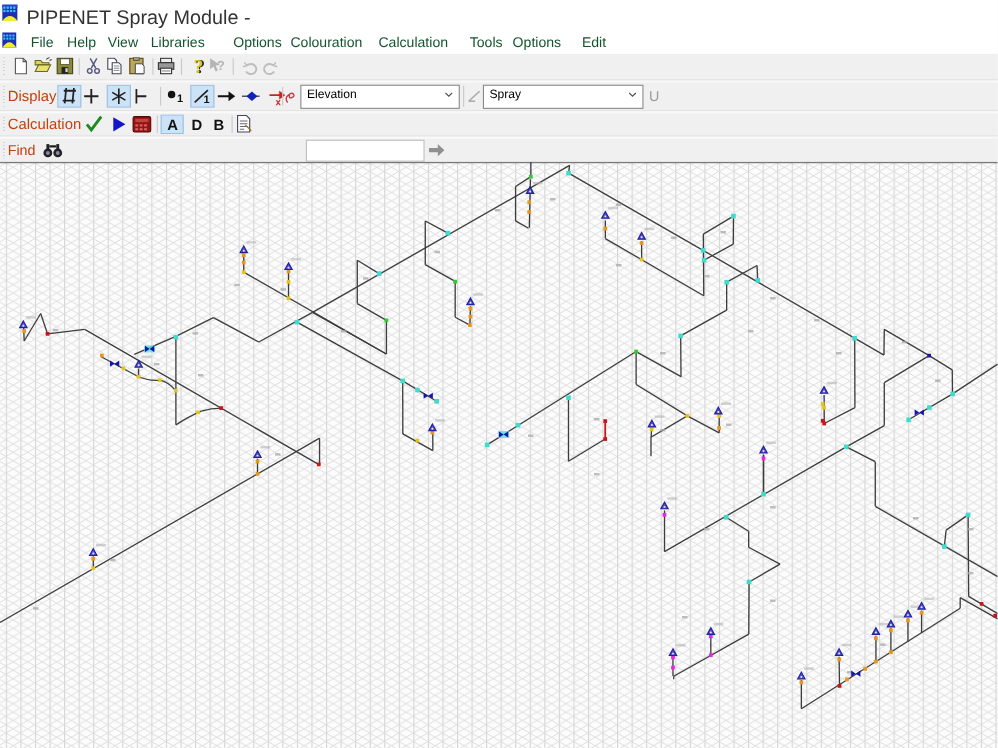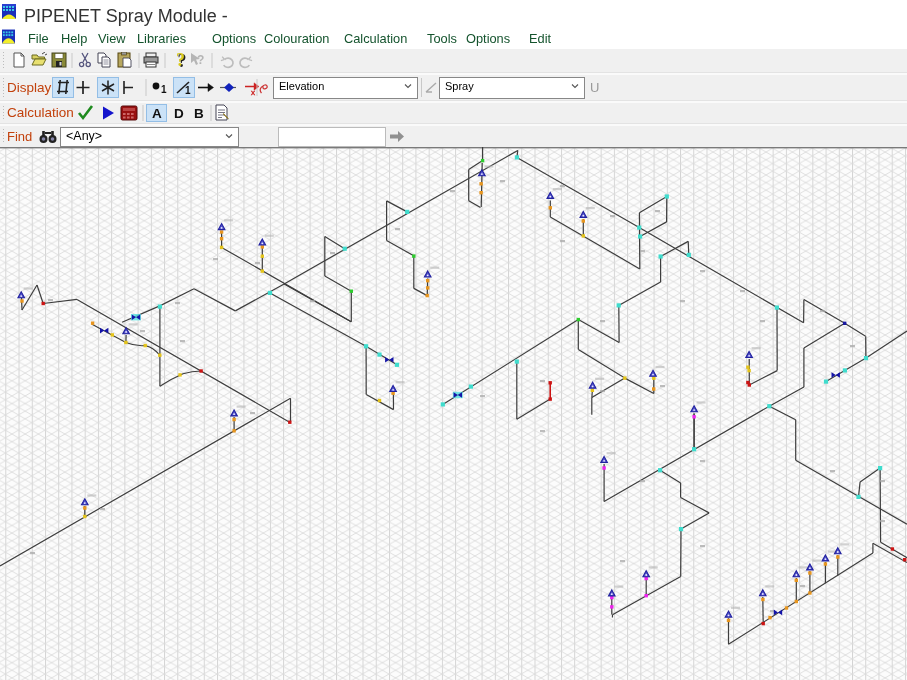--- a/index.html
+++ b/index.html
@@ -246,26 +246,20 @@
     <g fill="#222">
       <circle cx="4.5" cy="10" r="4"></circle>
         <circle cx="13.5" cy="10" r="4"></circle>
       <circle cx="4.5" cy="10" r="1.8" fill="#88a"></circle>
         <circle cx="13.5" cy="10" r="1.8" fill="#88a"></circle>
       <rect x="3.2" y="2" width="2.6" height="5"></rect>
         <rect x="12.2" y="2" width="2.6" height="5"></rect>
       <path d="M5.8,3 h6.4 v2 h-6.4 z"></path>
     </g>
   </svg>
-  <div class="combo" style="left:60px;top:1px;width:177px;height:18px;font-size:12.5px">
-    <span class="tx" style="top:1px">&lt;Any&gt;</span>
-    <svg class="chev" style="top:4px" viewBox="0 0 8 8">
-        <path d="M1,2.5 L4,5.5 L7,2.5" fill="none" stroke="#555" stroke-width="1.1"></path>
-      </svg>
-  </div>
   <div class="combo" style="left:278px;top:1px;width:106px;height:18px;border-color:#bbb"></div>
   <svg class="abs" style="left:390px;top:5px" width="14" height="11" viewBox="0 0 14 11">
     <path d="M0,3.6 h8 v-3.6 l6,5.5 -6,5.5 v-3.6 h-8 z" fill="#909090"></path>
   </svg>
 </div>
 
 <svg class="abs" style="left:0;top:147px" width="907" height="533" viewBox="0 0 907 533">
   <defs>
     <pattern id="grid" width="13.23" height="15.24" patternUnits="userSpaceOnUse" x="5.3" y="1.28">
       <path d="M0.5,0 V15.24" stroke="#d4d4d4" stroke-width="1.0" fill="none"></path>

